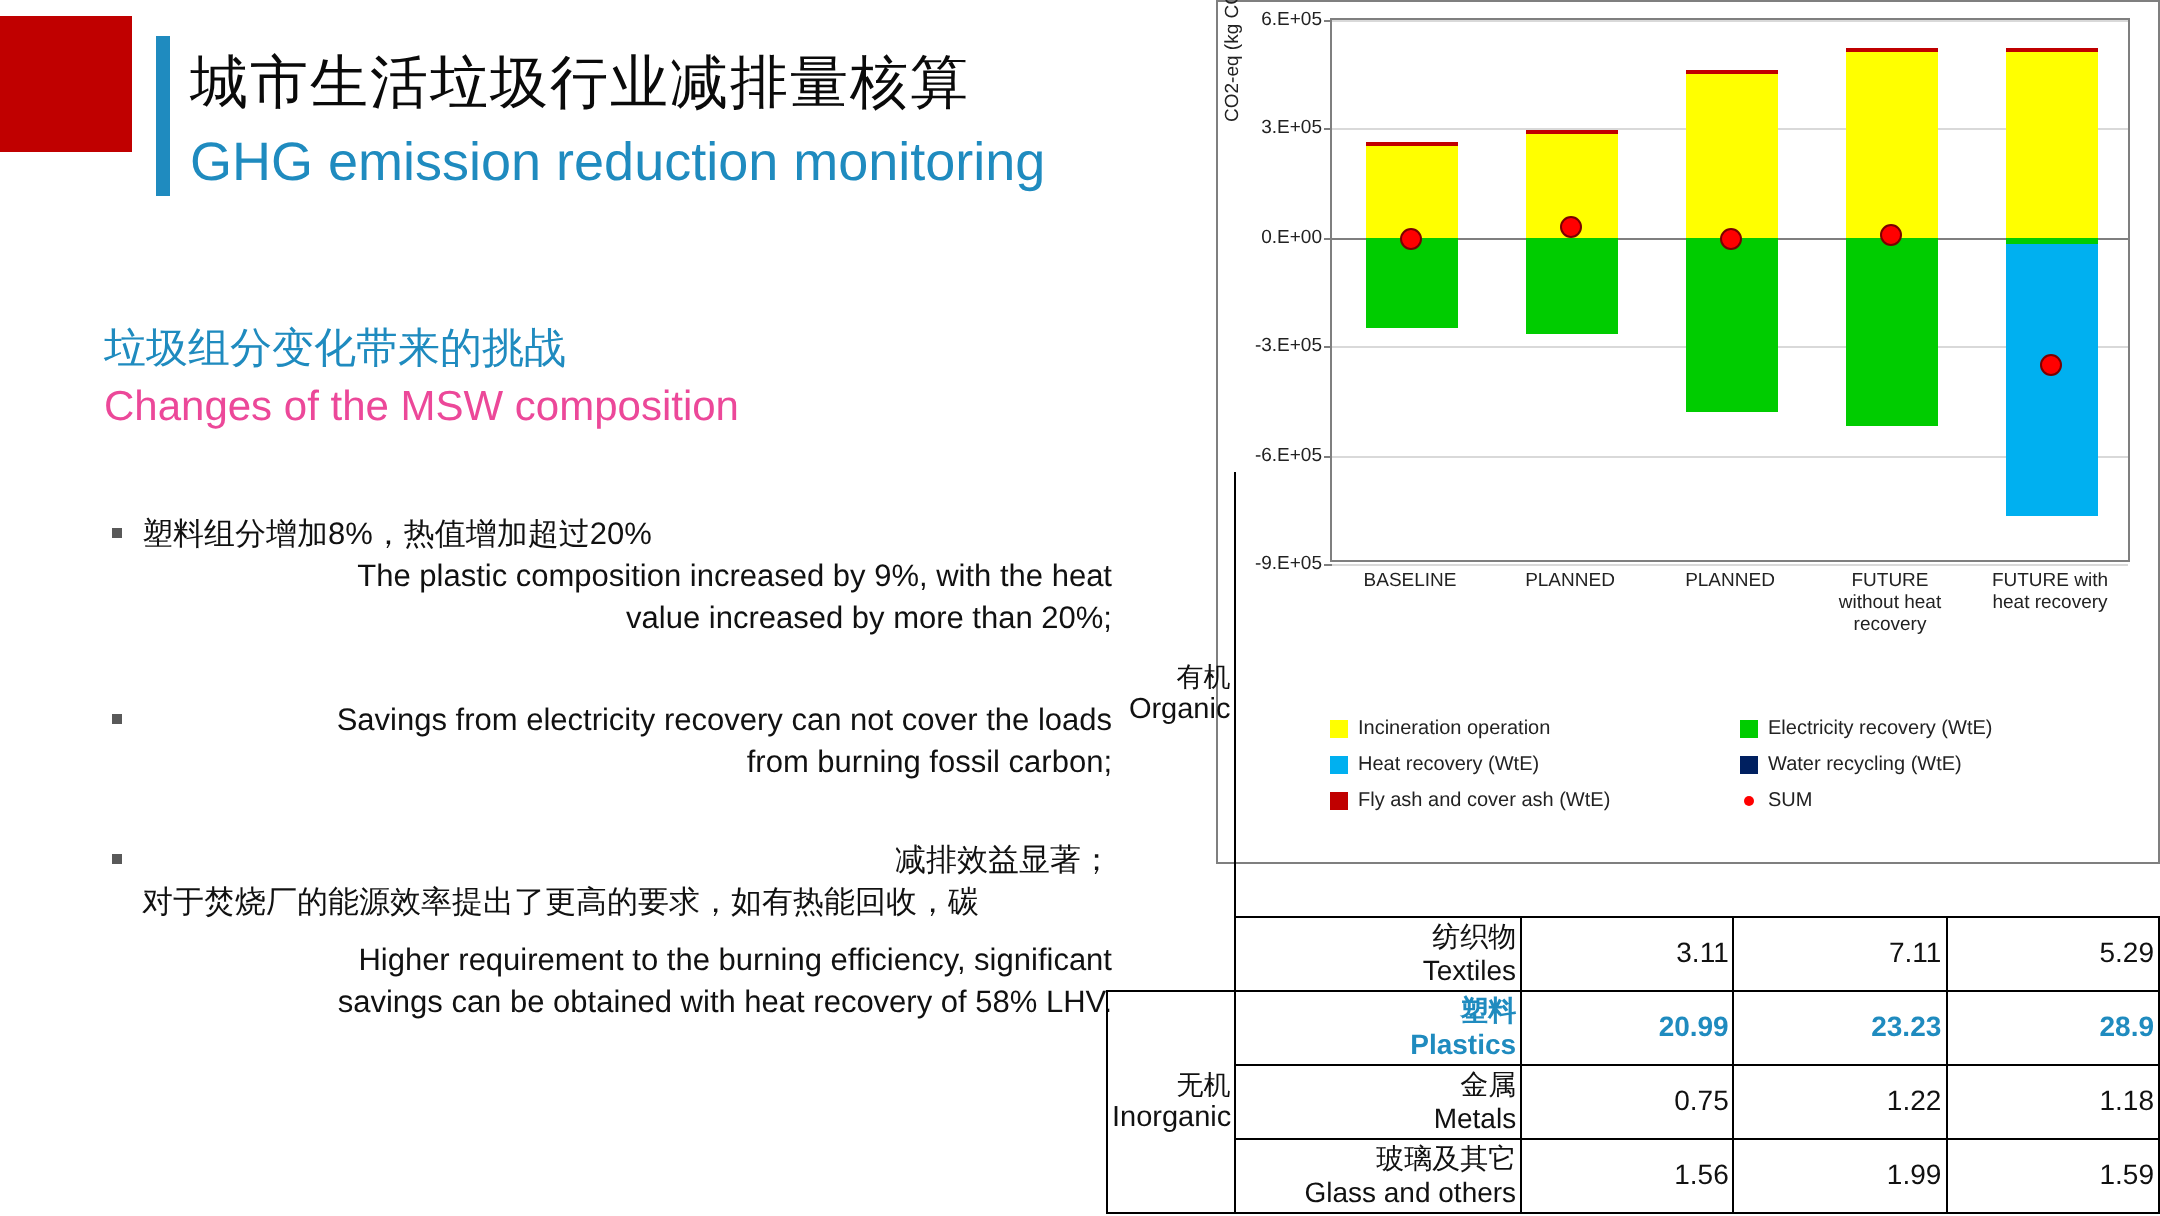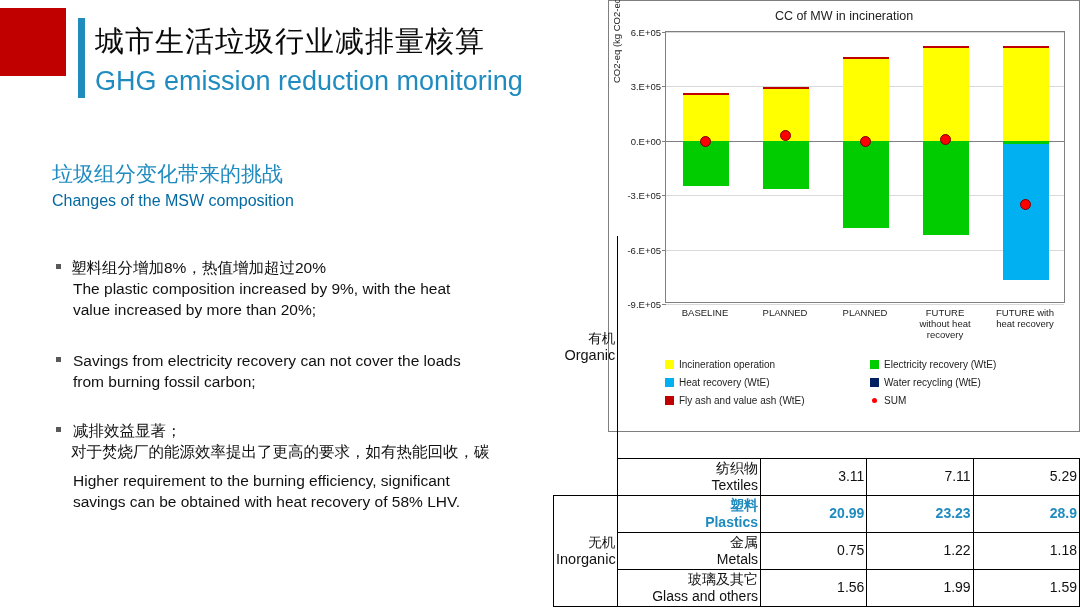--- a/index.html
+++ b/index.html
@@ -29,31 +29,31 @@
     position:absolute; left:95px; top:66px;
     font-size:27px; color:#1f8bbf; white-space:nowrap;
   }
   
   .sub-cn {
     position:absolute; left:52px; top:160px;
     font-size:21px; color:#1f8bbf; white-space:nowrap;
   }
   .sub-en {
     position:absolute; left:52px; top:192px;
-    font-size:16px; color:#0369a1; white-space:nowrap;
+    font-size:21px; color:#ec4899; white-space:nowrap;
   }
   .bullets { position:absolute; left:56px; top:245px; width:500px;margin-top:12px; }
   .bullet-group { margin-bottom:22px; position:relative; }
   .bullet-group .sq {
     position:absolute; left:0; top:7px; width:5px; height:5px; background:#595959;
   }
   .bullet-line {
     font-size:15.5px; color:#111; line-height:21px; padding-left:15px;
   }
-  .bullet-line.cont { padding-left:17px; }
+  .bullet-line.cont { padding-left:17px;text-align:right; }
   .bullet-group.second .sq { top:7px; }
   
   .chart-panel {
     position:absolute; left:608px; top:0; width:472px; height:432px;
     border:1px solid #7f7f7f; background:#ffffff;
   }
   .chart-title {
     text-align:center; font-size:12.5px; color:#222; margin-top:8px;
   }
   .plot-wrap { position:relative; width:472px; height:318px; }
@@ -143,21 +143,20 @@
     <span class="sq"></span>
     <div class="bullet-line cont">减排效益显著；</div>
     <div class="bullet-line">对于焚烧厂的能源效率提出了更高的要求，如有热能回收，碳</div>
     <div class="bullet-line cont" style="margin-top:8px;">Higher requirement to the burning efficiency, significant</div>
     <div class="bullet-line cont">savings can be obtained with heat recovery of 58% LHV.</div>
   </div>
 
 </div>
 
 <div class="chart-panel">
-  <div class="chart-title">CC of MW in incineration</div>
   <div class="plot-wrap">
     <div class="y-axis-label">CO2-eq (kg CO2-eq/1000t FW)</div>
     <div class="plot" id="plot">
         <div class="gridline" style="top: 0px;"></div>
         <div class="ytick" style="top: 0px;">6.E+05</div>
         <div class="ytick-mark" style="top: 0px;"></div>
         <div class="gridline" style="top: 54.4px;"></div>
         <div class="ytick" style="top: 54.4px;">3.E+05</div>
         <div class="ytick-mark" style="top: 54.4px;"></div>
         <div class="zeroline" style="top: 108.8px;"></div>
@@ -224,21 +223,21 @@
       <div class="leg-item">
         <span class="leg-swatch" style="background: rgb(0, 176, 240);"></span>
         <span>Heat recovery (WtE)</span>
       </div>
       <div class="leg-item">
         <span class="leg-swatch" style="background: rgb(0, 32, 96);"></span>
         <span>Water recycling (WtE)</span>
       </div>
       <div class="leg-item">
         <span class="leg-swatch" style="background: rgb(192, 0, 0);"></span>
-        <span>Fly ash and value ash (WtE)</span>
+        <span>Fly ash and cover ash (WtE)</span>
       </div>
       <div class="leg-item">
         <span class="leg-swatch dot" style="background: rgb(255, 0, 0);"></span>
         <span>SUM</span>
       </div>
     </div>
 </div>
 
 <div class="table-wrap">
   <table class="msw">

